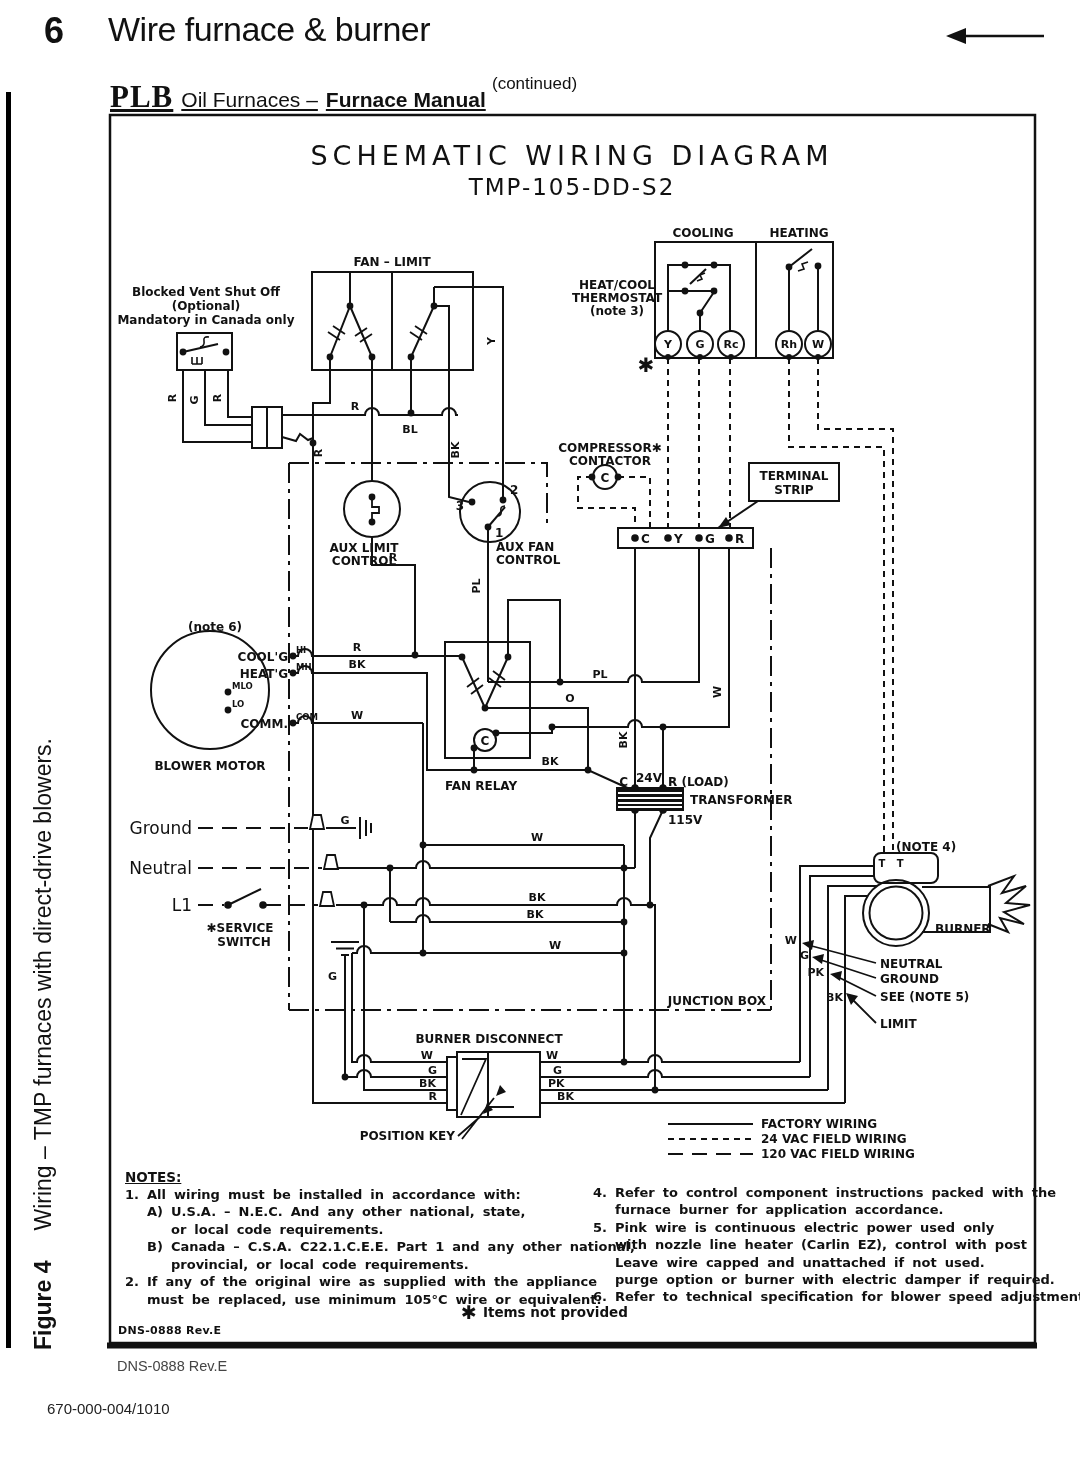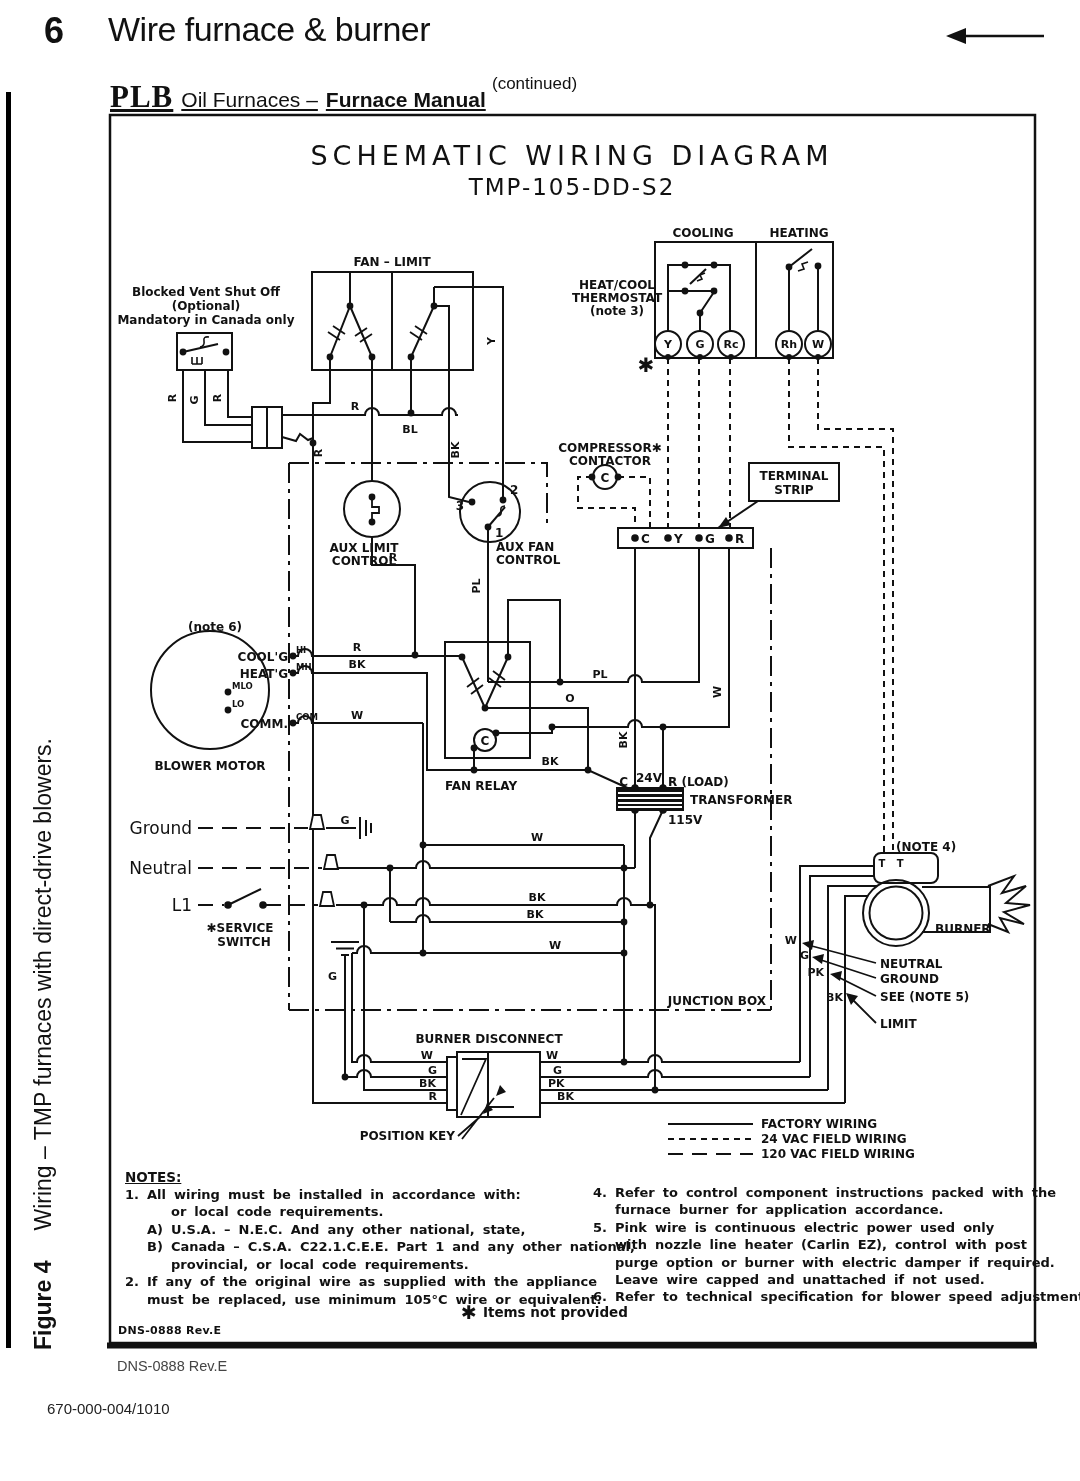--- a/index.html
+++ b/index.html
@@ -431,36 +431,36 @@
 
     <g stroke="#111" stroke-width="2" fill="none">
       <circle cx="605" cy="477" r="12"></circle>
     </g>
   </svg>
 
   <div class="notes" style="left:125px;top:1168px;width:480px;">
     <div class="notes-heading">NOTES:</div>
     <div>
         <div class="note-line ind0">1. All wiring must be installed in accordance with:</div>
+        <div class="note-line ind1">A) U.S.A. – N.E.C. And any other national, state,</div>
         <div class="note-line ind2">or local code requirements.</div>
-        <div class="note-line ind1">A) U.S.A. – N.E.C. And any other national, state,</div>
         <div class="note-line ind1">B) Canada – C.S.A. C22.1.C.E.E. Part 1 and any other national,</div>
         <div class="note-line ind2">provincial, or local code requirements.</div>
         <div class="note-line ind0">2. If any of the original wire as supplied with the appliance</div>
         <div class="note-line ind1">must be replaced, use minimum 105°C wire or equivalent.</div>
       </div>
   </div>
   <div class="notes" style="left:593px;top:1184px;width:450px;">
     <div>
         <div class="note-line ind0">4. Refer to control component instructions packed with the</div>
         <div class="note-line ind1">furnace burner for application accordance.</div>
         <div class="note-line ind0">5. Pink wire is continuous electric power used only</div>
         <div class="note-line ind1">with nozzle line heater (Carlin EZ), control with post</div>
+        <div class="note-line ind1">Leave wire capped and unattached if not used.</div>
         <div class="note-line ind1">purge option or burner with electric damper if required.</div>
-        <div class="note-line ind1">Leave wire capped and unattached if not used.</div>
         <div class="note-line ind0">6. Refer to technical specification for blower speed adjustment.</div>
       </div>
   </div>
 
   <div class="items-note">
     <span class="star">✱</span>
     <span>Items not provided</span>
   </div>
 
   <div class="dns-inner">DNS-0888 Rev.E</div>

